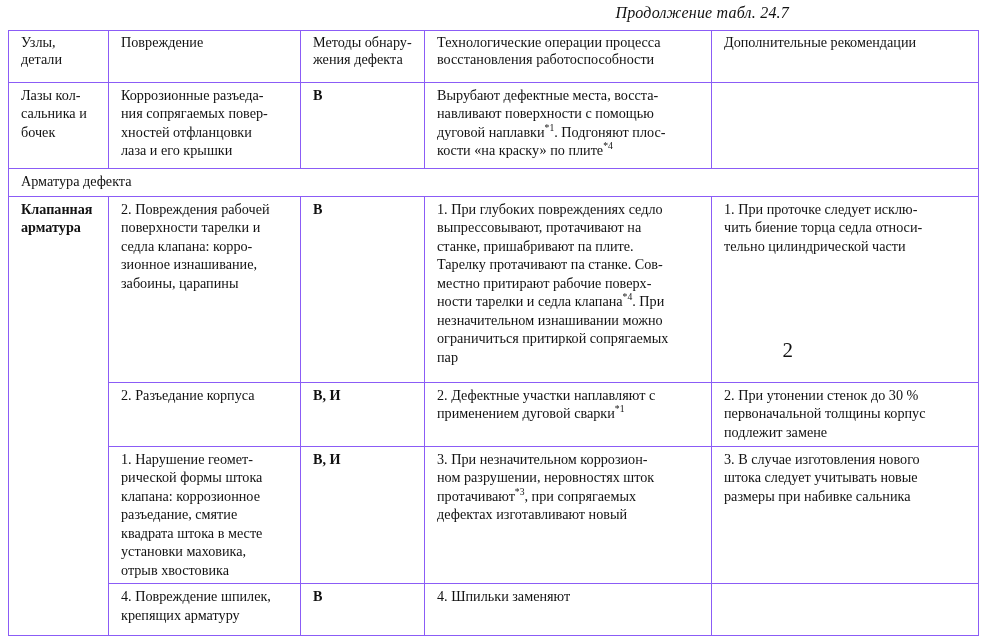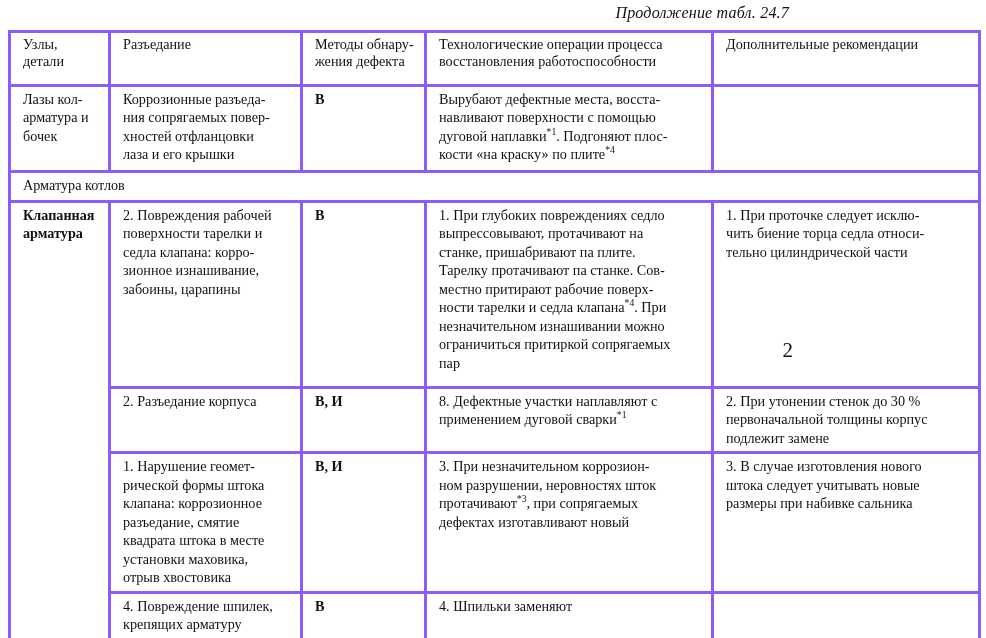--- a/index.html
+++ b/index.html
@@ -46,21 +46,21 @@
     width: 970px;
   }
   table.main {
     border-collapse: collapse;
     width: 970px;
     table-layout: fixed;
     font-size: 14.2px;
     line-height: 1.30;
   }
   table.main td, table.main th {
-    border: 3px solid #8b5cf6;
+    border: 1px solid #8b5cf6;
     vertical-align: top;
     padding: 3px 6px 4px 12px;
     font-weight: normal;
     text-align: left;
   }
   thead th {
     text-align: center;
     vertical-align: middle;
     padding: 5px 4px 6px 4px;
     line-height: 1.22;
@@ -105,41 +105,41 @@
           <col class="c4">
           <col class="c5">
       </colgroup>
       <thead>
         <tr>
           <th>
             <span class="cell-text">Узлы,
 детали</span>
           </th>
           <th>
-            <span class="cell-text">Разъедание</span>
+            <span class="cell-text">Повреждение</span>
           </th>
           <th>
             <span class="cell-text">Методы обнару-
 жения дефекта</span>
           </th>
           <th>
             <span class="cell-text">Технологические операции процесса
 восстановления работоспособности</span>
           </th>
           <th>
             <span class="cell-text">Дополнительные рекомендации</span>
           </th>
         </tr>
       </thead>
       <tbody>
 
         <tr class="h-r1">
           <td>
             <span class="cell-text">Лазы кол-
-арматура и
+сальника и
 бочек</span>
           </td>
           <td>
             <span class="cell-text">Коррозионные разъеда-
 ния сопрягаемых повер-
 хностей отфланцовки
 лаза и его крышки</span>
           </td>
           <td>
             <span class="cell-text bold">В</span>
@@ -150,21 +150,21 @@
 дуговой наплавки</span><sup>*1</sup><span>. Подгоняют плос-
 кости «на краску» по плите</span><sup>*4</sup></span>
           </td>
           <td>
             <span class="cell-text"></span>
           </td>
         </tr>
 
         <tr class="section-row">
           <td colspan="5">
-            <span class="cell-text">Арматура котлов</span>
+            <span class="cell-text">Арматура дефекта</span>
           </td>
         </tr>
 
         <tr class="h-r2">
           <td rowspan="4">
             <span class="cell-text bold">Клапанная
 арматура</span>
           </td>
           <td>
             <span class="cell-text">2. Повреждения рабочей
@@ -195,21 +195,21 @@
         </tr>
 
         <tr class="h-r3">
           <td>
             <span class="cell-text">2. Разъедание корпуса</span>
           </td>
           <td>
             <span class="cell-text bold">В, И</span>
           </td>
           <td>
-            <span class="cell-text"><span>8. Дефектные участки наплавляют с
+            <span class="cell-text"><span>2. Дефектные участки наплавляют с
 применением дуговой сварки</span><sup>*1</sup><span></span></span>
           </td>
           <td>
             <span class="cell-text">2. При утонении стенок до 30 %
 первоначальной толщины корпус
 подлежит замене</span>
           </td>
         </tr>
 
         <tr class="h-r4">

